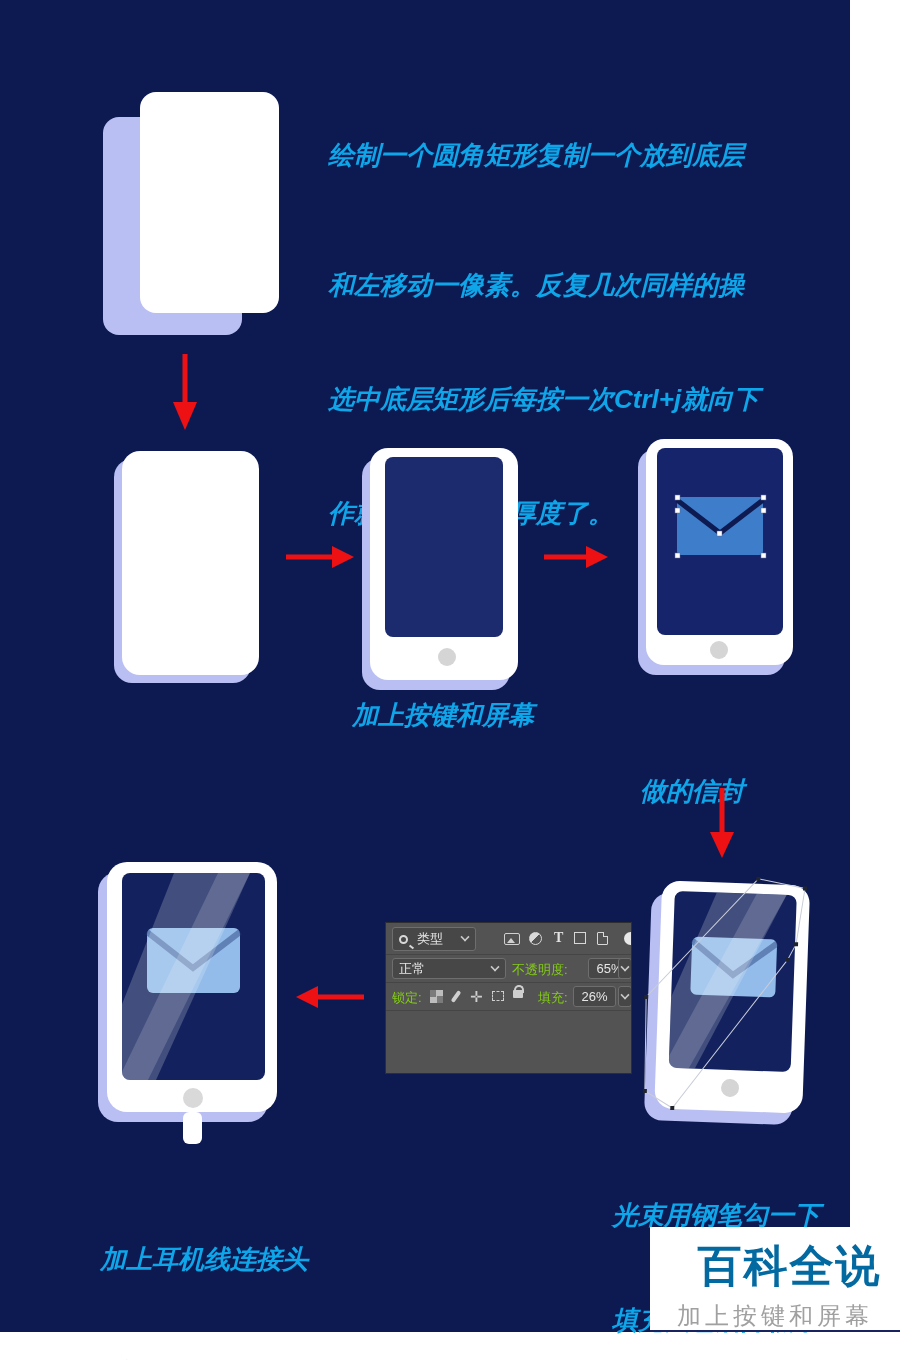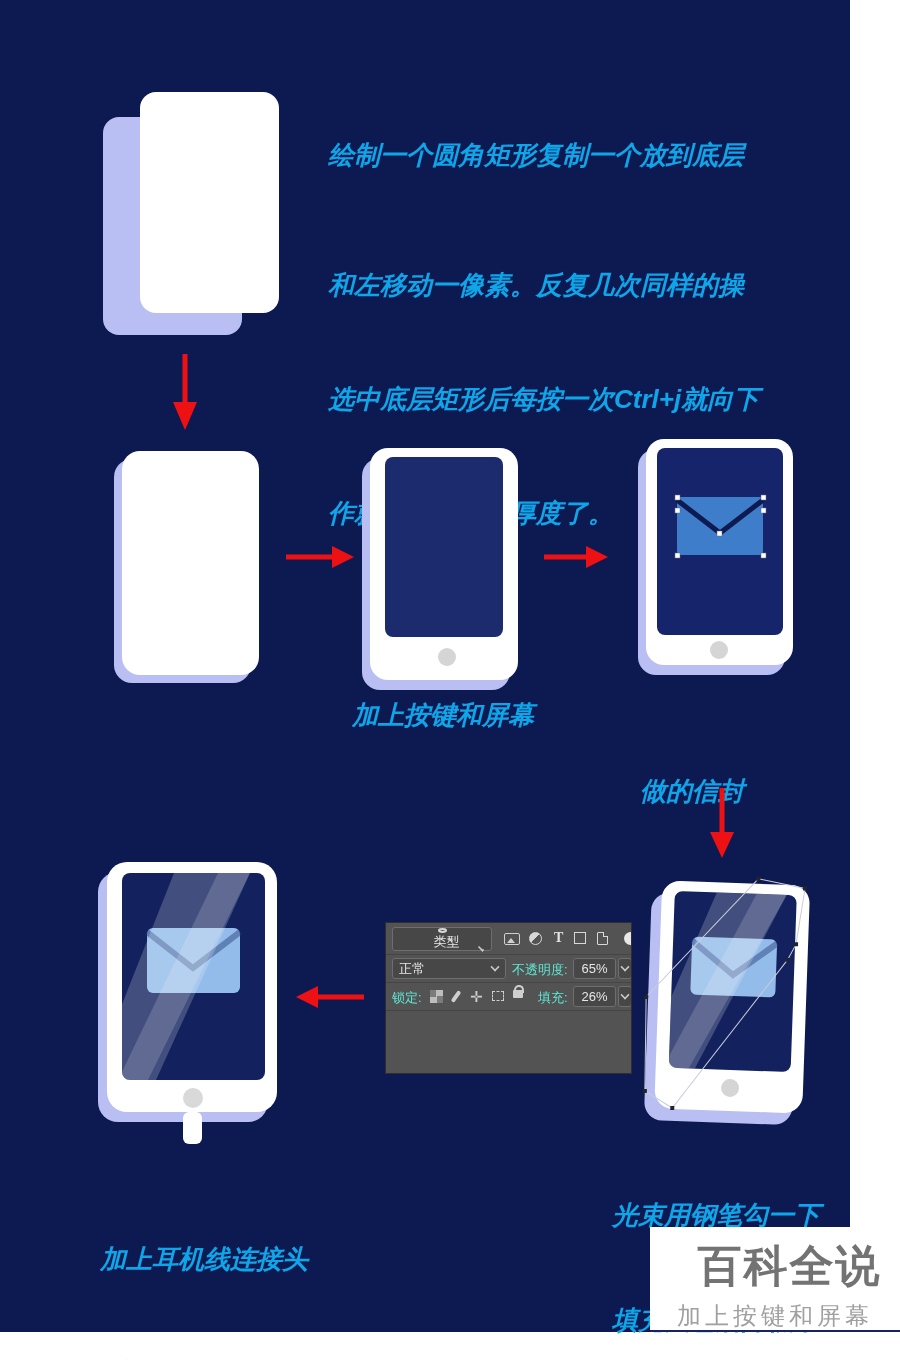--- a/index.html
+++ b/index.html
@@ -30,21 +30,21 @@
   .arrow svg polygon { fill:#ee1114; }
 
   
   #panel { position:absolute; left:385px; top:922px; width:247px; height:152px;
     background:#535353; border:1px solid #2e2e2e; overflow:hidden; font-size:13px; color:#dcdcdc; }
   .prow { position:relative; width:100%; }
   .pbox { position:absolute; background:#474747; border:1px solid #6e6e6e; border-radius:3px;
     display:flex; align-items:center; color:#e6e6e6; }
   .chev { width:8px; height:8px; border-right:2px solid #c9c9c9; border-bottom:2px solid #c9c9c9;
     transform:rotate(45deg) scale(.8); display:inline-block; margin-top:-4px; }
-  .plabel { position:absolute; color:#5eead4; }
+  .plabel { position:absolute; color:#84cc16; }
   .checker { background-color:#fff;
     background-image:linear-gradient(45deg,#c9c9c9 25%,transparent 25%,transparent 75%,#c9c9c9 75%),
                      linear-gradient(45deg,#c9c9c9 25%,transparent 25%,transparent 75%,#c9c9c9 75%);
     background-size:10px 10px; background-position:0 0,5px 5px; }
   .thumb { position:absolute; width:30px; height:30px; }
   .badge { position:absolute; right:1px; bottom:1px; width:11px; height:9px;
     border:1px solid #f2f2f2; background:rgba(80,80,80,.55); }
   .eye { position:absolute; width:17px; height:11px; border:2px solid #e0e0e0; border-radius:50%; }
   .eye::after { content:""; position:absolute; left:4px; top:2px; width:5px; height:5px;
     background:#e0e0e0; border-radius:50%; }
@@ -77,21 +77,21 @@
   .i-link { width:6px; height:14px; }
   .i-link::before,.i-link::after { content:""; position:absolute; left:0; width:5px; height:6px;
     border:1.5px solid #cfcfcf; border-radius:2px; }
   .i-link::before { top:0; } .i-link::after { top:6px; }
   .i-pin { position:absolute; right:-6px; top:9px; width:13px; height:13px; background:#e8e8e8;
     border-radius:50%; }
 
   
   #wm { position:absolute; left:650px; top:1227px; width:250px; height:105px; background:#ffffff;
     border-bottom:2px solid #18235f; z-index:10; text-align:center; }
-  #wm .t { margin-top:10px; font-size:44px; font-weight:bold; color:#737373; letter-spacing:2px;padding-left:29px; }
+  #wm .t { margin-top:10px; font-size:44px; font-weight:bold; color:#0369a1; letter-spacing:2px;padding-left:29px; }
   #wm .s { margin-top:4px; font-size:24px; color:#a0a0a0; letter-spacing:4px; }
 
   .anchor-dot { fill:#ffffff; stroke:#6a6a8a; stroke-width:0.5; }
   .path-line { fill:none; stroke:#c9cdd9; stroke-width:1; }
   .path-dot { fill:#20242c; }
 </style>
 </head>
 <body>
 
 <div id="stage">
@@ -219,40 +219,40 @@
     <div class="arrow abs" style="left:292px; top:982px;">
       <svg width="74" height="30">
           <line x1="72" y1="15" x2="24" y2="15"></line>
           <polygon points="26,4 26,26 4,15"></polygon>
         </svg>
     </div>
 
     <div id="panel">
 
       <div class="prow" style="height:32px; border-bottom:1px solid #454545;">
-        <div class="pbox" style="left:6px; top:4px; width:100px; height:24px; padding:0 6px;flex-direction:column;">
+        <div class="pbox" style="left:6px; top:4px; width:84px; height:24px; padding:0 6px;">
           <span class="pic i-mag"></span>
           <span style="margin-left:9px;">类型</span>
           <span class="chev" style="margin-left:auto;"></span>
         </div>
         <span class="pic i-rectimg" style="position:absolute; left:118px; top:10px;"></span>
         <span class="pic i-half" style="position:absolute; left:143px; top:9px;"></span>
         <span class="pic i-T" style="position:absolute; left:168px; top:7px;">T</span>
         <span class="pic i-shape" style="position:absolute; left:188px; top:9px;"></span>
         <span class="pic i-page" style="position:absolute; left:211px; top:9px;"></span>
         <span class="i-pin"></span>
       </div>
 
       <div class="prow" style="height:28px; border-bottom:1px solid #454545;">
         <div class="pbox" style="left:6px; top:3px; width:114px; height:21px; padding:0 6px;">
           <span>正常</span>
           <span class="chev" style="margin-left:auto;"></span>
         </div>
         <span class="plabel" style="left:126px; top:6px;">不透明度:</span>
-        <div class="pbox" style="left:187px; top:3px; width:43px; height:21px; justify-content:center;">
+        <div class="pbox" style="left:202px; top:3px; width:43px; height:21px; justify-content:center;">
           <span>65%</span>
         </div>
         <div class="pbox" style="left:232px; top:3px; width:14px; height:21px; justify-content:center;">
           <span class="chev"></span>
         </div>
       </div>
 
       <div class="prow" style="height:28px; border-bottom:1px solid #454545;">
         <span class="plabel" style="left:6px; top:6px;">锁定:</span>
         <span class="pic i-check4" style="position:absolute; left:44px; top:7px;"></span>

